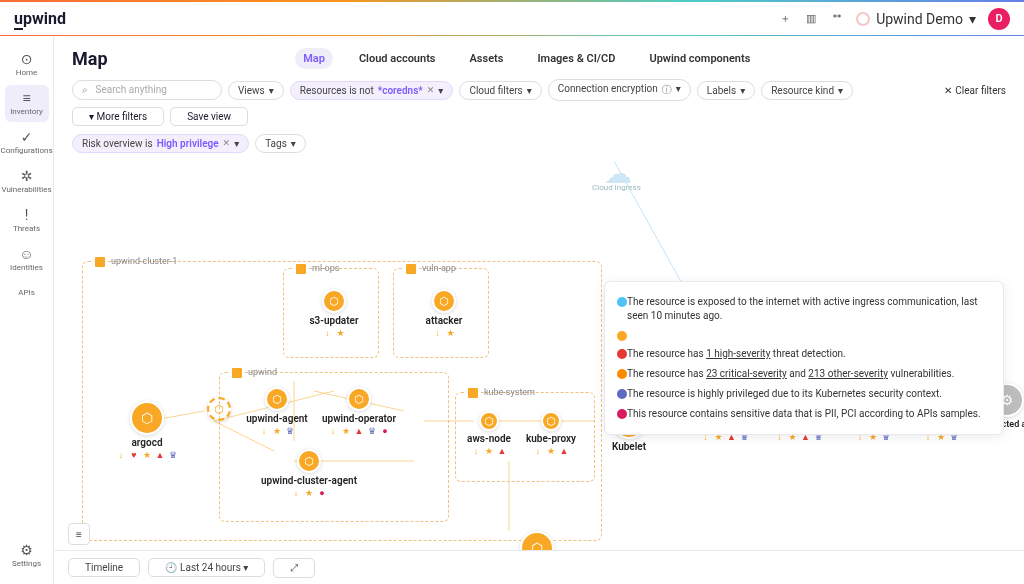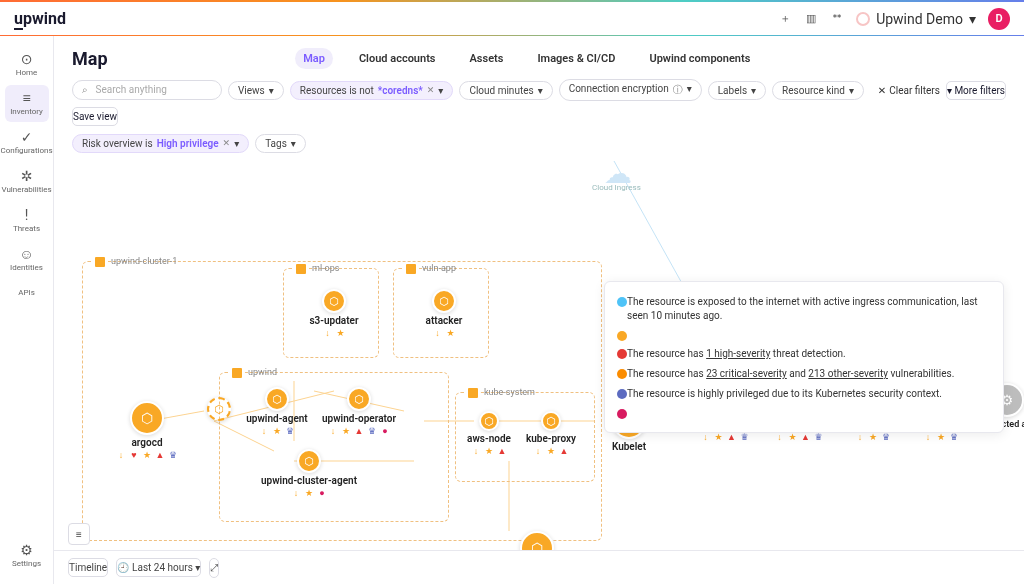--- a/index.html
+++ b/index.html
@@ -28,21 +28,21 @@
 .tab.active{background:#f0edfb;color:#7b5cff}
 .filters{display:flex;flex-wrap:wrap;gap:6px;padding:4px 18px 8px 18px;align-items:center}
 .chip{display:flex;align-items:flex-start;gap:4px;border:1px solid #dcdce4;border-radius:14px;padding:3px 9px;font-size:10px;color:#444;background:#fff;cursor:pointer}
 .chip.sel{background:#f3effd;border-color:#e2d9fa}
 .chip .v{color:#7b5cff;font-weight:600}
 .chip .x{color:#888;font-size:9px}
 .search{flex:0 0 150px}
 .search::before{content:"⌕";margin-right:4px;color:#888}
 .spacer{flex:1}
 .link{font-size:10px;color:#333;cursor:pointer;display:flex;align-items:center;gap:3px}
-.btn{border:1px solid #dcdce4;border-radius:5px;padding:3px 0;font-size:10px;background:#fff;cursor:pointer}
+.btn{border:1px solid #dcdce4;border-radius:5px;padding:3px 16px;font-size:10px;background:#fff;cursor:pointer}
 .canvas{flex:1;position:relative;overflow:hidden;background:#fff}
 svg.edges{position:absolute;inset:0;width:100%;height:100%;pointer-events:none}
 .group{position:absolute;border:1px dashed #f0c080;border-radius:6px;padding:22px 10px 10px 10px}
 .group .gicon{position:absolute;top:-7px;left:10px;width:14px;height:14px;background:#f9a825;border-radius:3px;border:2px solid #fff}
 .group .glabel{position:absolute;top:-6px;left:28px;font-size:9px;color:#888}
 .node{position:absolute;display:flex;flex-direction:column;align-items:center;gap:2px;width:90px;text-align:center}
 .node .circle{width:34px;height:34px;border-radius:50%;background:#f9a825;display:flex;align-items:center;justify-content:center;color:#fff;font-size:14px;border:2px solid #fff;box-shadow:0 1px 4px rgba(0,0,0,.15)}
 .node.sm .circle{width:24px;height:24px;font-size:11px}
 .node .nlabel{font-size:10px;font-weight:600;color:#222;white-space:nowrap}
 .node .badges{display:flex;gap:2px;font-size:9px}
@@ -127,21 +127,21 @@
         </div>
       <div style="width:60px"></div>
     </div>
 
     <div class="filters">
       <div class="chip search">
           <span style="color:#aaa">Search anything</span>
         </div>
       <div class="chip"><span>Views</span> ▾</div>
       <div class="chip sel"><span>Resources is not</span> <span class="v">*coredns*</span> <span class="x">✕</span> ▾</div>
-      <div class="chip"><span>Cloud minutes</span> ▾</div>
+      <div class="chip"><span>Cloud filters</span> ▾</div>
       <div class="chip"><span>Connection encryption</span> <span style="color:#888">ⓘ</span> ▾</div>
       <div class="chip"><span>Labels</span> ▾</div>
       <div class="chip"><span>Resource kind</span> ▾</div>
       <div class="spacer"></div>
       <span class="link">✕ <span>Clear filters</span></span>
       <span class="btn">▾ <span>More filters</span></span>
       <span class="btn">Save view</span>
     </div>
     <div class="filters" style="padding-top:0">
       <div class="chip sel"><span>Risk overview is</span> <span class="v">High privilege</span> <span class="x">✕</span> ▾</div>
@@ -351,20 +351,21 @@
           <div class="row">
             <span class="dot" style="background:#fb8c00"></span>
             <span>The resource has <u>23 critical-severity</u> and <u>213 other-severity</u> vulnerabilities.</span>
           </div>
           <div class="row">
             <span class="dot" style="background:#5c6bc0"></span>
             <span>The resource is highly privileged due to its  Kubernetes security context.</span>
           </div>
           <div class="row">
             <span class="dot" style="background:#d81b60"></span>
+            <span>This resource contains sensitive data that is  PII, PCI  according to APIs samples.</span>
           </div>
         </div>
     </div>
 
     <div class="footer">
       <div class="legend">≡</div>
       <span class="btn">Timeline</span>
       <span class="btn">🕘 <span>Last 24 hours</span> ▾</span>
       <span class="btn">⤢</span>
     </div>

